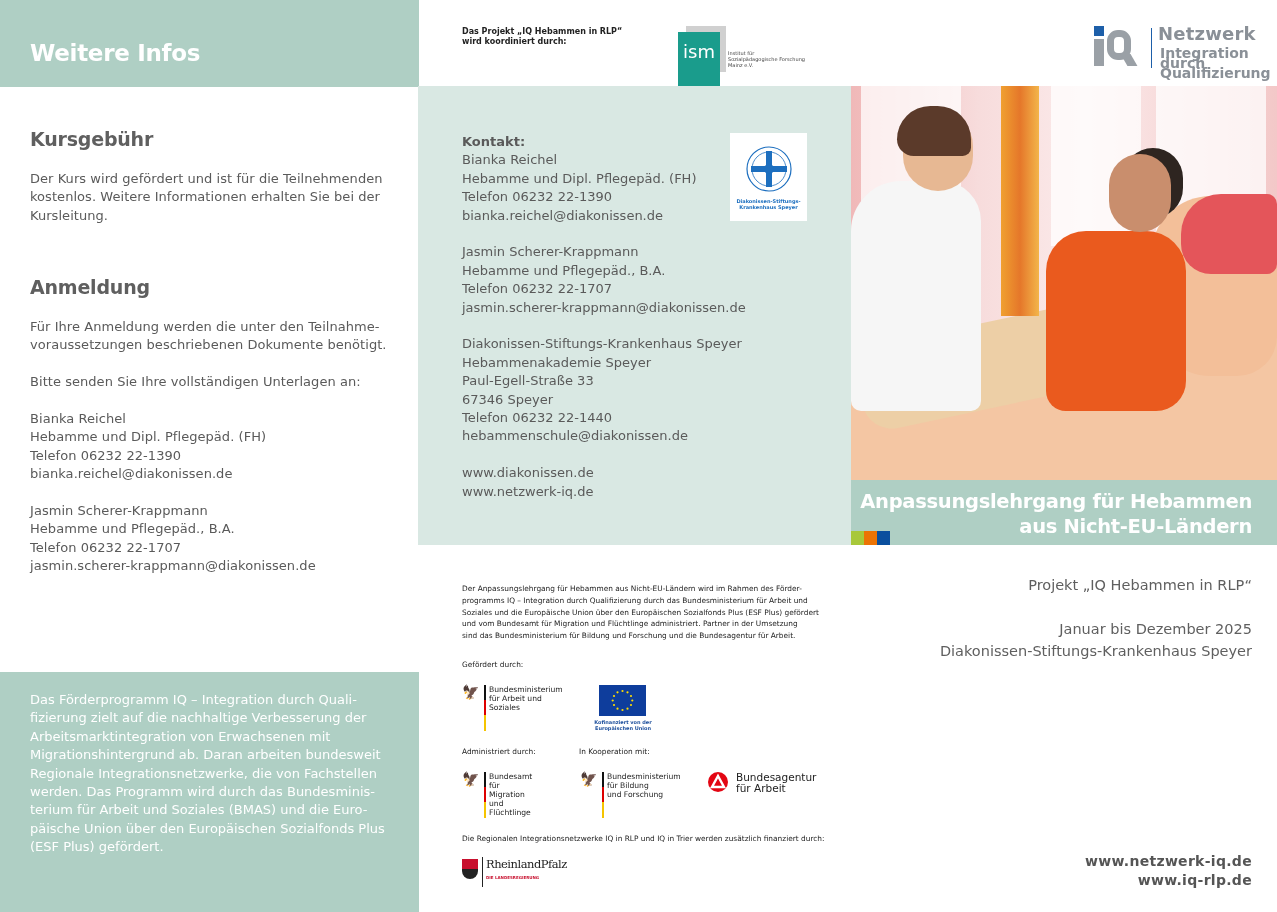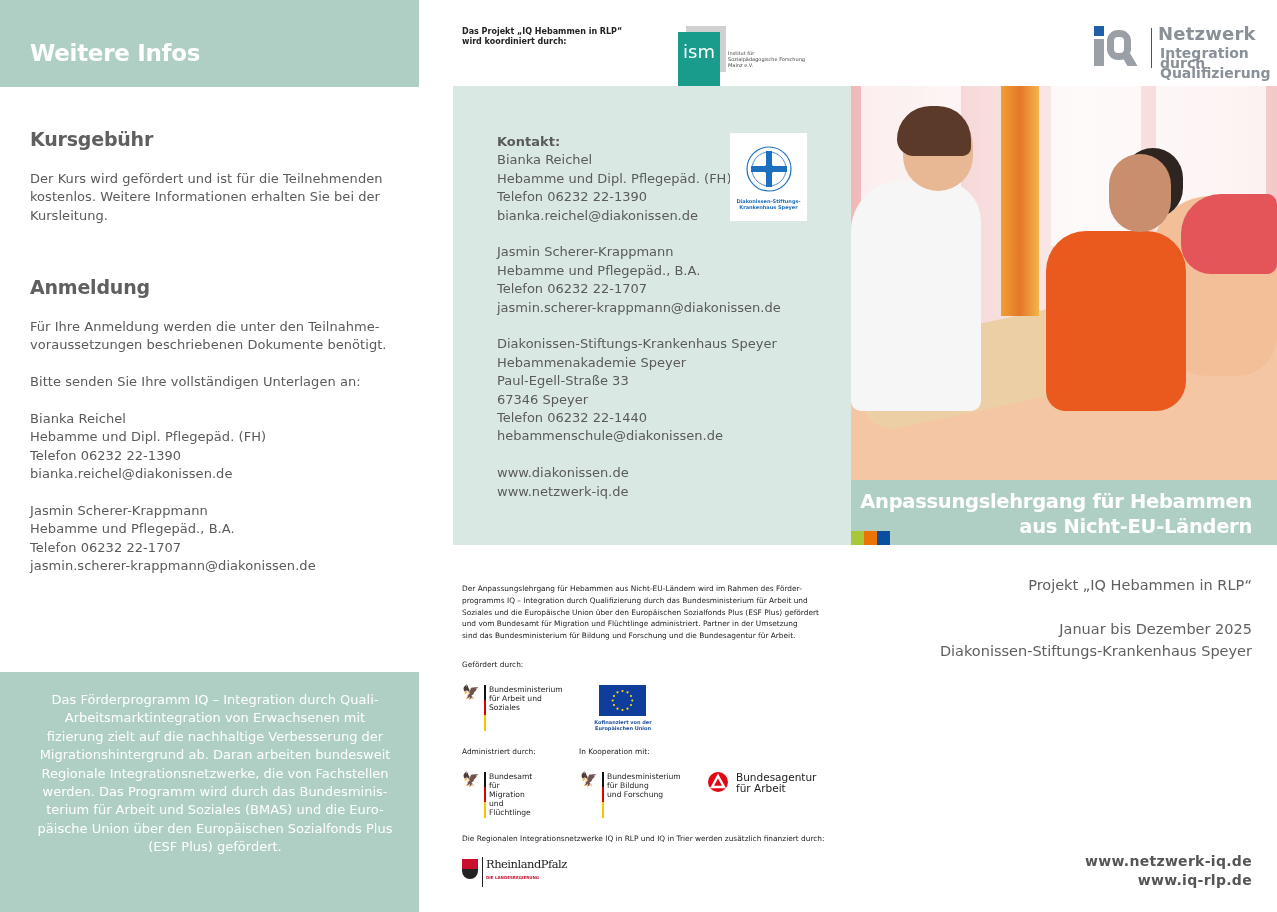--- a/index.html
+++ b/index.html
@@ -18,31 +18,31 @@
   .h2 { font-size: 19px; font-weight: bold; color: #5f5f5f; letter-spacing: -0.2px; }
   .body-text { font-size: 13px; line-height: 18.4px; color: #5a5a5a; letter-spacing: 0.05px; }
   .body-text p { margin: 0; }
   .gap { height: 18.4px; }
 
   #kurs-title { left: 30px; top: 128px; }
   #kurs-text { left: 30px; top: 170px; width: 360px; }
   #anm-title { left: 30px; top: 276px; }
   #anm-text { left: 30px; top: 318px; width: 370px; }
 
-  #left-footer { left: 0; top: 672px; width: 419px; height: 240px; background: #afcfc4; text-align: center; }
+  #left-footer { left: 0; top: 672px; width: 419px; height: 240px; background: #afcfc4; }
   #left-footer .txt { position: absolute; left: 30px; top: 19px; width: 370px; font-size: 13px; line-height: 18.4px; color: #ffffff; }
 
   
   #coord-text { left: 462px; top: 27px; font-size: 8px; line-height: 10px; font-weight: bold; color: #222; }
   #ism-logo { left: 678px; top: 26px; width: 130px; height: 52px; }
   #ism-logo .shadow { position: absolute; left: 8px; top: 0px; width: 40px; height: 46px; background: #d0d0d0; }
   #ism-logo .box { position: absolute; left: 0; top: 6px; width: 42px; height: 59px; background: #1a9c8c; color: #fff; font-size: 18px; line-height: 40px; text-align: center; }
   #ism-logo .sub { position: absolute; left: 50px; top: 24px; font-size: 5px; line-height: 6px; color: #444; width: 90px; }
 
-  #contact-panel { left: 418px; top: 86px; width: 433px; height: 459px; background: #d9e8e3; margin-left: 35px; }
+  #contact-panel { left: 418px; top: 86px; width: 433px; height: 459px; background: #d9e8e3; }
   #contact-panel .txt { position: absolute; left: 44px; top: 47px; font-size: 13px; line-height: 18.4px; color: #5a5a5a; }
   #contact-panel .txt .bold { font-weight: bold; }
   #diak-logo { left: 730px; top: 133px; width: 77px; height: 88px; background: #ffffff; }
   #diak-logo svg { position: absolute; left: 9px; top: 6px; }
   #diak-logo .cap { position: absolute; left: 0; top: 65px; width: 77px; text-align: center; font-size: 5px; line-height: 6px; font-weight: bold; color: #1d6fbf; }
 
   #funding-text { left: 462px; top: 583px; width: 360px; font-size: 7.4px; line-height: 11.8px; color: #222; }
   .small-label { font-size: 7.4px; color: #222; }
   .gov-logo { position: absolute; }
   .gov-logo .eagle { position: absolute; left: 0; top: 0; font-size: 14px; line-height: 14px; color: #222; }
@@ -127,22 +127,22 @@
   <div class="gap"></div>
   <p>Jasmin Scherer-Krappmann</p>
   <p>Hebamme und Pflegepäd., B.A.</p>
   <p>Telefon 06232 22-1707</p>
   <p>jasmin.scherer-krappmann@diakonissen.de</p>
 </div>
 
 <div id="left-footer" class="abs">
   <div class="txt">
     <div>Das Förderprogramm IQ – Integration durch Quali-</div>
+    <div>fizierung zielt auf die nachhaltige Verbesserung der</div>
     <div>Arbeitsmarktintegration von Erwachsenen mit</div>
-    <div>fizierung zielt auf die nachhaltige Verbesserung der</div>
     <div>Migrationshintergrund ab. Daran arbeiten bundesweit</div>
     <div>Regionale Integrationsnetzwerke, die von Fachstellen</div>
     <div>werden. Das Programm wird durch das Bundesminis-</div>
     <div>terium für Arbeit und Soziales (BMAS) und die Euro-</div>
     <div>päische Union über den Europäischen Sozialfonds Plus</div>
     <div>(ESF Plus) gefördert.</div>
   </div>
 </div>
 
 <div id="coord-text" class="abs">

